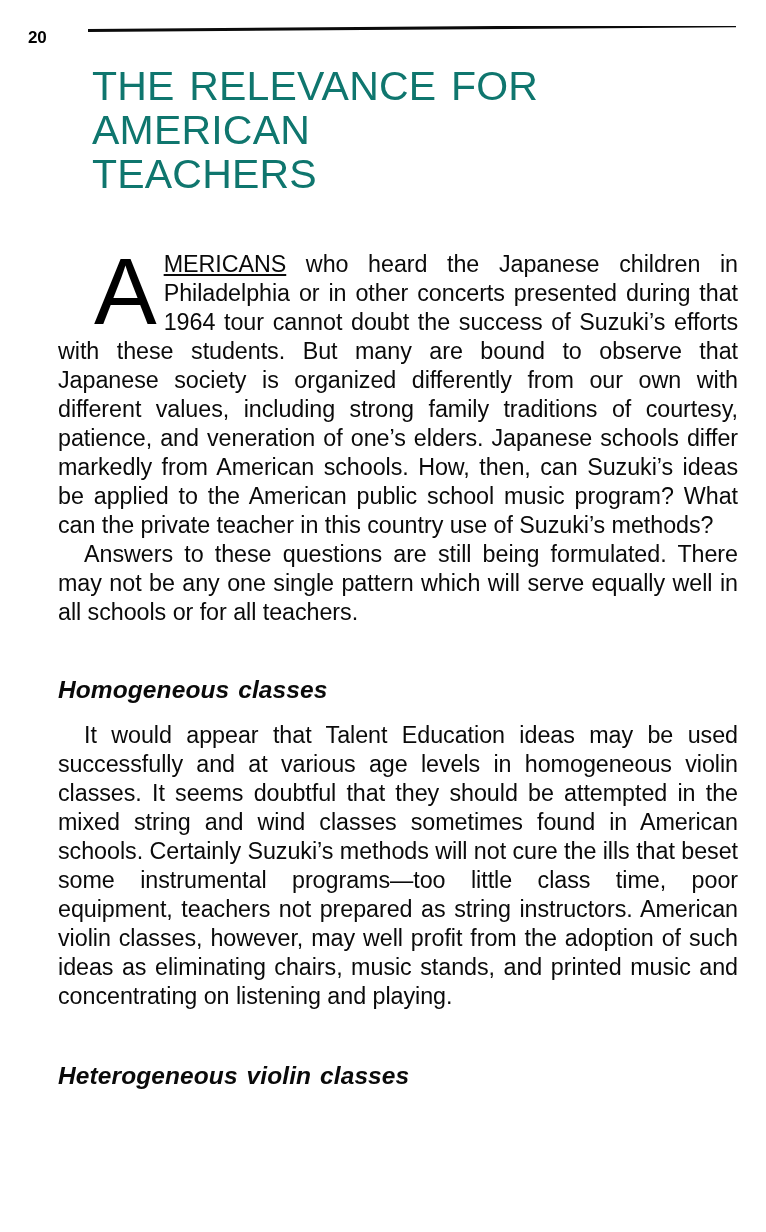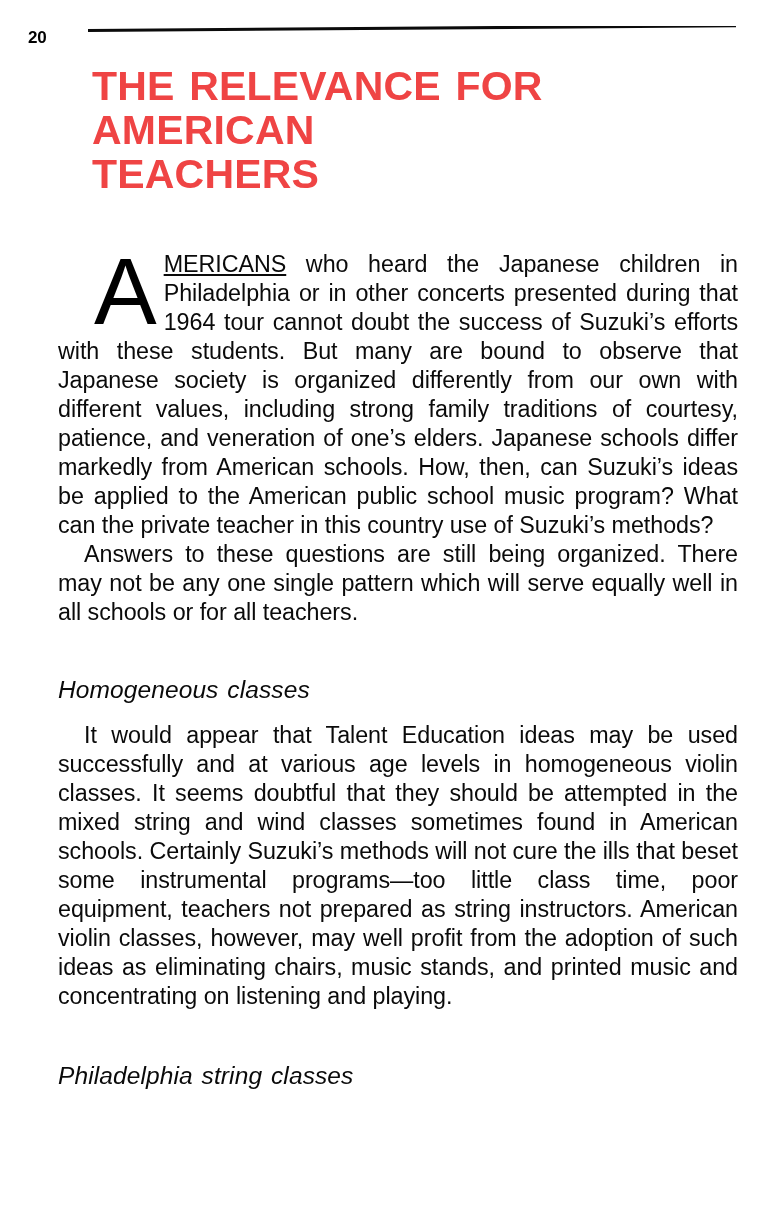--- a/index.html
+++ b/index.html
@@ -54,26 +54,26 @@
     transform: rotate(-0.42deg);
     transform-origin: left center;
   }
 
   .title {
     position: absolute;
     left: 92px;
     top: 34px;
     width: 660px;
     font-family: "Liberation Sans", sans-serif;
-    font-weight: 700;
+    font-weight: 400;
     font-size: 41px;
     line-height: 44px;
     letter-spacing: 0.2px;
     word-spacing: 3px;
-    color: #ef4444;
+    color: #0f766e;
     white-space: pre-line;
     margin-top: 30px;
   }
 
   
   .col {
     position: absolute;
     left: 58px;
     top: 250px;
     width: 680px;
@@ -105,21 +105,21 @@
   }
   .smallcapsrun {
     font-family: "Liberation Sans", sans-serif;
     text-decoration: underline;
   }
 
   h2.subhead {
     margin: 0;
     font-family: "Liberation Sans", sans-serif;
     font-style: italic;
-    font-weight: 400;
+    font-weight: 700;
     font-size: 24.5px;
     line-height: 29px;
     letter-spacing: 0.1px;
     word-spacing: 2px;
     color: #0a0a0a;
   }
   .gap-after-head { height: 17px; }
   .gap-before-head { height: 48px; }
   .gap-before-head2 { height: 50px; }
 </style>
@@ -134,27 +134,27 @@
     <div class="rule"></div>
   </div>
 
   <h1 class="title">THE RELEVANCE FOR AMERICAN
 TEACHERS</h1>
 
   <div class="col">
 
     <p class="body lead"><span class="dropcap">A</span><span class="smallcapsrun">MERICANS</span><span> who heard the Japanese children in Philadelphia or in other concerts presented during that 1964 tour cannot doubt the success of Suzuki’s efforts with these students. But many are bound to observe that Japanese society is organized differently from our own with different values, including strong family traditions of courtesy, patience, and veneration of one’s elders. Japanese schools differ markedly from American schools. How, then, can Suzuki’s ideas be applied to the American public school music program? What can the private teacher in this country use of Suzuki’s methods?</span></p>
 
-    <p class="body indent">Answers to these questions are still being organized. There may not be any one single pattern which will serve equally well in all schools or for all teachers.</p>
+    <p class="body indent">Answers to these questions are still being formulated. There may not be any one single pattern which will serve equally well in all schools or for all teachers.</p>
 
     <div class="gap-before-head"></div>
     <h2 class="subhead">Homogeneous classes</h2>
     <div class="gap-after-head"></div>
 
     <p class="body indent">It would appear that Talent Education ideas may be used successfully and at various age levels in homogeneous violin classes. It seems doubtful that they should be attempted in the mixed string and wind classes sometimes found in American schools. Certainly Suzuki’s methods will not cure the ills that beset some instrumental programs—too little class time, poor equipment, teachers not prepared as string instructors. American violin classes, however, may well profit from the adoption of such ideas as eliminating chairs, music stands, and printed music and concentrating on listening and playing.</p>
 
     <div class="gap-before-head2"></div>
-    <h2 class="subhead">Philadelphia string classes</h2>
+    <h2 class="subhead">Heterogeneous violin classes</h2>
     <div class="gap-after-head"></div>
 
 
   </div>
 </div>
 
 </body></html>

